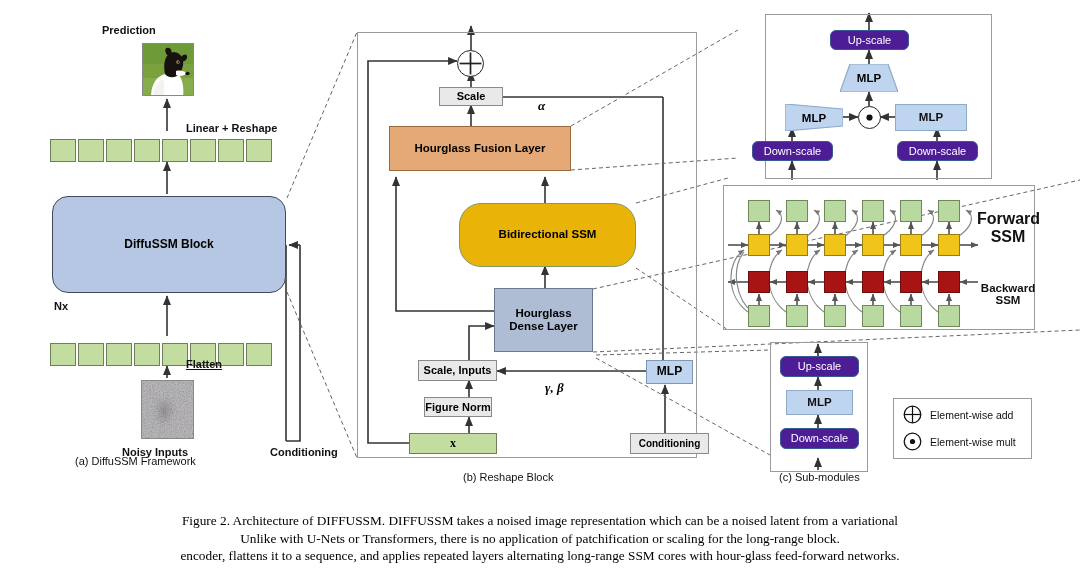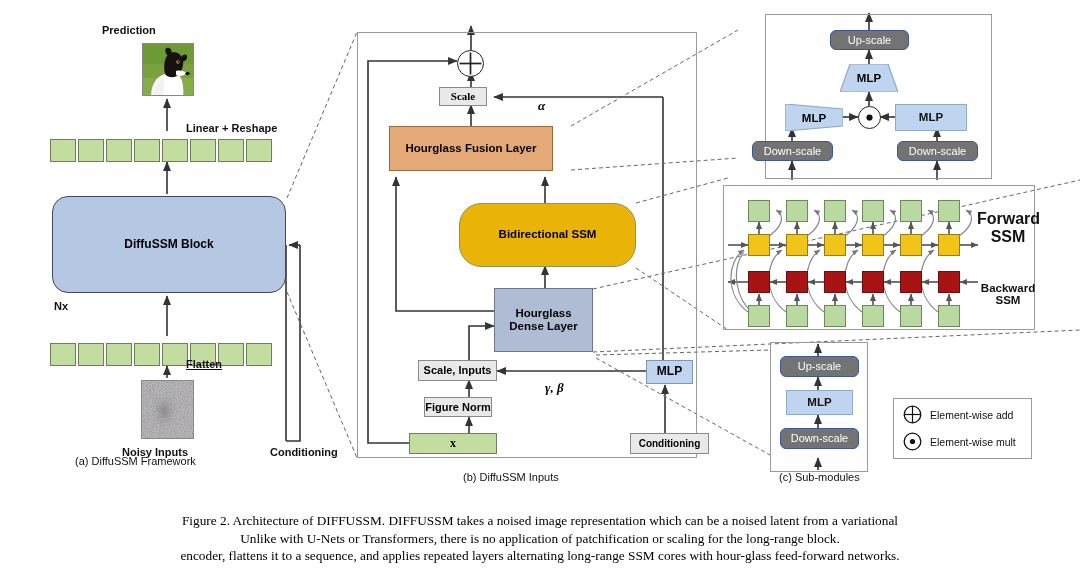--- a/index.html
+++ b/index.html
@@ -14,21 +14,21 @@
   .box{position:absolute;display:flex;align-items:center;justify-content:center;
        text-align:center;font-size:11px;font-weight:bold;line-height:1.15;
        box-sizing:border-box;}
   .b-green{background:#c3dda0;border:1.4px solid #6f7f59;}
   .b-gray{background:#e9e9e9;border:1.4px solid #8a8a8a;}
   .b-orange{background:#e5a977;border:1.4px solid #9a6a3c;}
   .b-slate{background:#aebdd4;border:1.4px solid #6b7890;}
   .b-lblue{background:#bed4ef;border:1.4px solid #7f97b5;}
   .b-ssm{background:#eab308;border:1.6px solid #7f9b63;border-radius:22px;}
   .b-diffu{background:#b6c7e3;border:1.8px solid #3f4a5c;border-radius:16px;}
-  .b-dark{background:#737373;border:1px solid #3a5893;color:#fff;border-radius:6px;font-weight:normal;}
+  .b-dark{background:#4c1d95;border:1px solid #3a5893;color:#fff;border-radius:6px;font-weight:normal;}
   .b-light{background:#bed4ef;border:1.2px solid #8fa9c8;color:#111;}
 
   
   .frame{position:absolute;border:1.3px solid #9a9a9a;background:transparent;box-sizing:border-box;}
 
   svg.ov{position:absolute;left:0;top:0;width:1080px;height:578px;pointer-events:none;}
 
   .sq{position:absolute;box-sizing:border-box;}
   .sq-g{background:#c3dda0;border:1.2px solid #6f7f59;}
   .sq-g2{background:#b8d9a0;border:1.2px solid #70875c;}
@@ -260,42 +260,42 @@
 
   <div class="frame" style="left:357px;top:32px;width:340px;height:426px;"></div>
 
   <div class="opnode" style="left:457px;top:50px;width:27px;height:27px;">
     <svg width="25" height="25" viewBox="0 0 25 25" style="display:block;">
       <line x1="12.5" y1="1.5" x2="12.5" y2="23.5" stroke="#222" stroke-width="1.7"></line>
       <line x1="1.5" y1="12.5" x2="23.5" y2="12.5" stroke="#222" stroke-width="1.7"></line>
     </svg>
   </div>
 
-  <div class="box b-gray" style="left:439px;top:87px;width:48px;height:19px;font-family:Liberation Serif, serif;">Scale</div>
+  <div class="box b-gray" style="left:439px;top:87px;width:64px;height:19px;">Scale</div>
   <div class="ital" style="position:absolute;left:538px;top:98px;">α</div>
 
-  <div class="box b-orange" style="left:389px;top:126px;width:164px;height:45px;font-size:11.5px;">Hourglass Fusion Layer</div>
+  <div class="box b-orange" style="left:389px;top:126px;width:182px;height:45px;font-size:11.5px;">Hourglass Fusion Layer</div>
 
   <div class="box b-ssm" style="left:459px;top:203px;width:177px;height:64px;font-size:11.5px;">Bidirectional SSM</div>
 
   <div class="box b-slate" style="left:494px;top:288px;width:99px;height:64px;flex-direction:column;font-size:11.5px;">
     <span>Hourglass</span>
     <span>Dense Layer</span>
   </div>
 
   <div class="box b-gray" style="left:418px;top:360px;width:79px;height:21px;">Scale, Inputs</div>
   <div class="box b-gray" style="left:424px;top:397px;width:68px;height:20px;">Figure Norm</div>
   <div class="box b-green" style="left:409px;top:433px;width:88px;height:21px;font-family:'Liberation Serif',serif;font-size:12px;">x</div>
 
   <div class="ital" style="position:absolute;left:545px;top:380px;">γ, β</div>
 
   <div class="box b-lblue" style="left:646px;top:360px;width:47px;height:24px;font-size:12px;">MLP</div>
   <div class="box b-gray" style="left:630px;top:433px;width:79px;height:21px;font-size:10px;">Conditioning</div>
 
-  <div class="cap" style="left:463px;top:471px;">(b) DiffuSSM Inputs</div>
+  <div class="cap" style="left:463px;top:471px;">(b) Reshape Block</div>
 
   <div class="frame" style="left:765px;top:14px;width:227px;height:165px;"></div>
 
   <div class="box b-dark" style="left:830px;top:30px;width:79px;height:20px;font-size:11px;">Up-scale</div>
 
   <div class="abs" style="left:840px;top:64px;width:58px;height:28px;">
     <svg width="58" height="28" viewBox="0 0 58 28" style="display:block;">
       <polygon points="10,0 48,0 58,28 0,28" fill="#bed4ef" stroke="#8fa9c8" stroke-width="1.2"></polygon>
     </svg>
     <div style="position:absolute;left:0;top:0;width:58px;height:28px;display:flex;align-items:center;justify-content:center;font-size:11.5px;font-weight:bold;">MLP</div>

